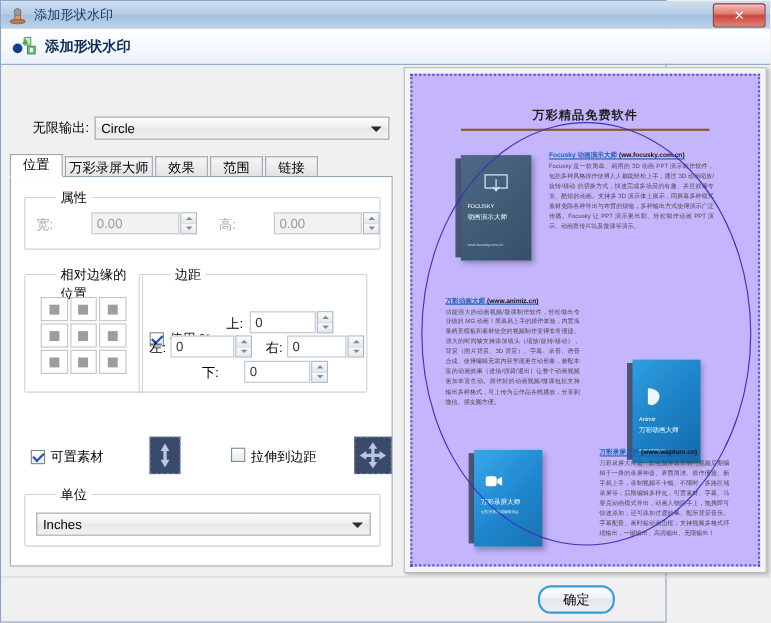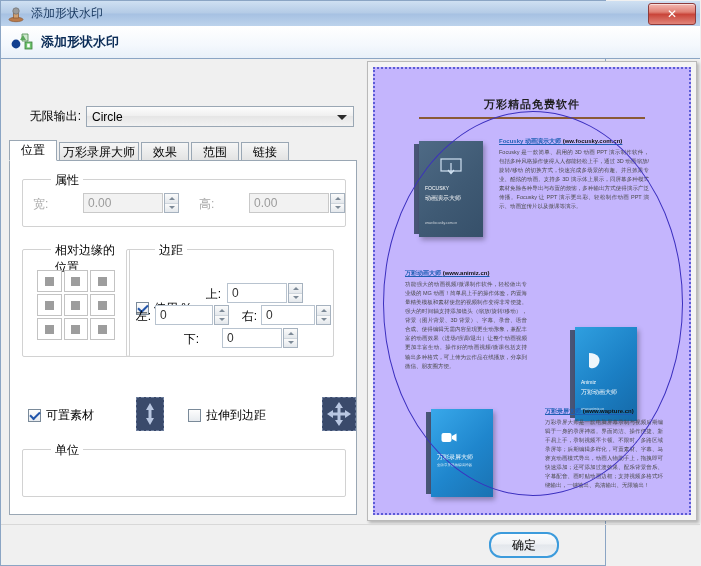--- a/index.html
+++ b/index.html
@@ -375,32 +375,36 @@
       <div style="position:absolute;left:18px;top:246px;display:flex;align-items:center;">
         <span class="cb checked"></span>
         <span class="cblabel">可置素材</span>
       </div>
       <div class="iconbtn" style="left:126px;top:236px;width:28px;height:34px;">
         <svg width="16" height="28" viewBox="0 0 16 28">
           <polygon points="8,3 12,10 9.5,10 9.5,18 12,18 8,25 4,18 6.5,18 6.5,10 4,10" fill="#b9c7e2"></polygon>
         </svg>
       </div>
 
-      <div style="position:absolute;left:178px;top:246px;display:flex;align-items:center;">
+      <div style="position:absolute;left:200px;top:246px;display:flex;align-items:flex-start;">
         <span class="cb"></span>
         <span class="cblabel">拉伸到边距</span>
       </div>
       <div class="iconbtn" style="left:312px;top:236px;width:34px;height:34px;">
         <svg width="26" height="26" viewBox="0 0 26 26">
           <polygon points="13,1 17,7 14.5,7 14.5,11.5 19,11.5 19,9 25,13 19,17 19,14.5 14.5,14.5 14.5,19 17,19 13,25 9,19 11.5,19 11.5,14.5 7,14.5 7,17 1,13 7,9 7,11.5 11.5,11.5 11.5,7 9,7" fill="#b9c7e2"></polygon>
         </svg>
       </div>
 
       <div class="group" style="left:12px;top:288px;width:324px;height:48px;">
         <span class="group-title">单位</span>
+        <div class="combo" style="position:absolute;left:10px;top:16px;width:304px;">
+          <span>Inches</span>
+          <span class="arrow"></span>
+        </div>
       </div>
 
     </div>
   </div>
 
   <div class="previewwrap">
     <div class="page">
 
       <div class="doc-title">万彩精品免费软件</div>
       <div class="doc-rule"></div>

